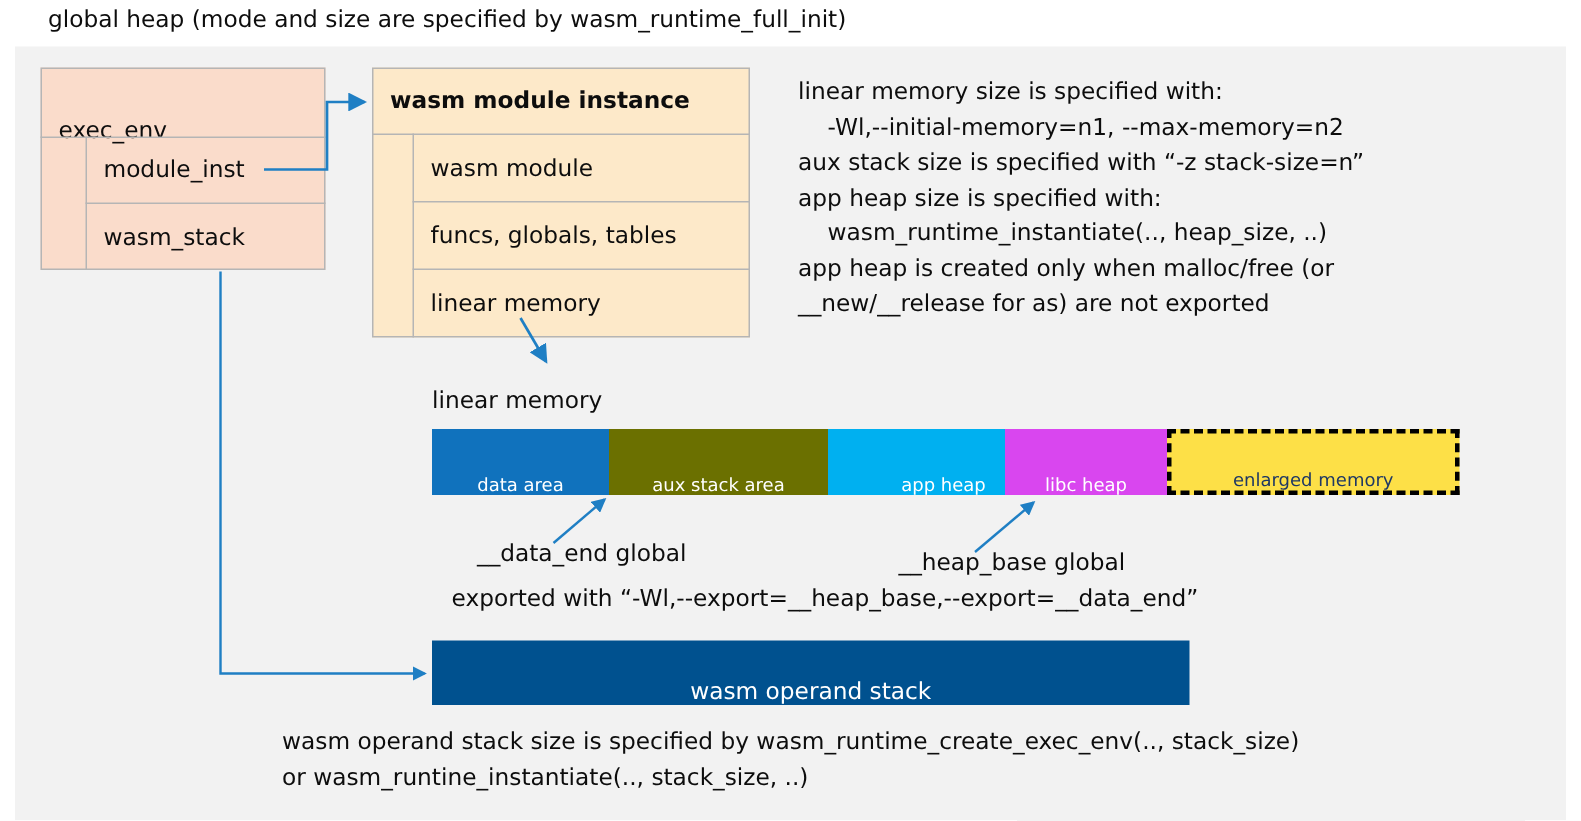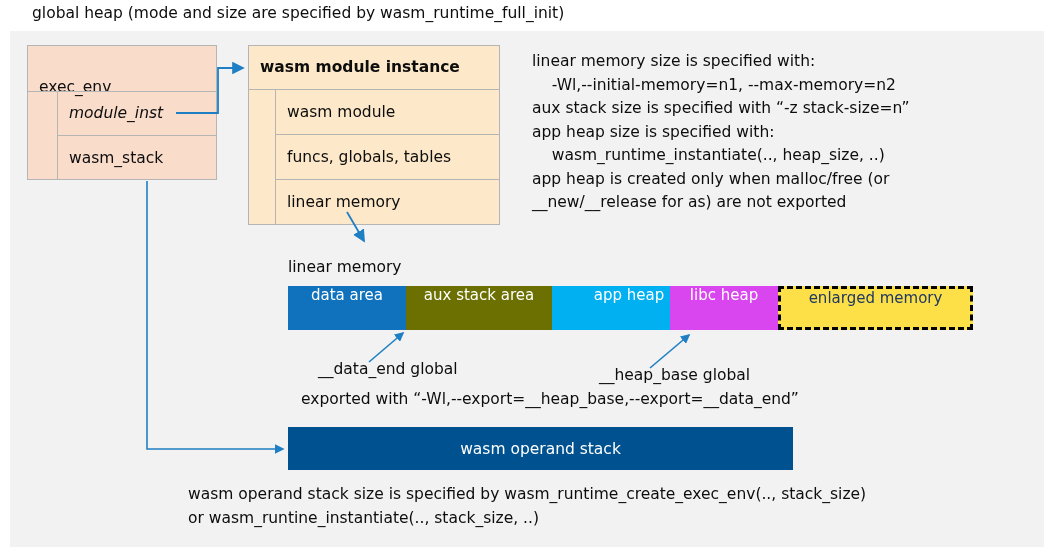--- a/index.html
+++ b/index.html
@@ -63,24 +63,24 @@
   .membar {
     position: absolute;
     left: 288px;
     top: 286px;
     height: 44px;
     display: flex;
     align-items: stretch;
   }
   .seg {
     display: flex;
-    align-items: flex-start;
+    align-items: flex-end;
     justify-content: center;
     color: #ffffff;
-    font-size: 15px;
+    font-size: 12px;
     white-space: nowrap;
     box-sizing: border-box;
   }
   .seg.dashed {
     background: #fde047;
     color: #1f3864;
     border: 3px dashed #000000;
   }
   .memlabel {
     position: absolute;
@@ -93,21 +93,21 @@
 
   
   .opstack {
     position: absolute;
     left: 288px;
     top: 427px;
     width: 505px;
     height: 43px;
     background: #00518f;
     display: flex;
-    align-items: center;
+    align-items: flex-end;
     justify-content: center;
     color: #ffffff;
     font-size: 15.5px;
     white-space: nowrap;
   }
 
   
   .txt {
     position: absolute;
     font-size: 15.5px;
@@ -135,21 +135,21 @@
 
   <div class="title">global heap (mode and size are specified by wasm_runtime_full_init)</div>
 
   <div class="box pink" style="left:27px; top:45px; width:190px; height:135px;">
   </div>
   <div class="box-hdr" style="left:27px; top:42px; width:190px; height:46px;margin-top:22px;">
     <span>exec_env</span>
   </div>
   <div class="sep-h" style="left:27px; top:91px; width:190px;"></div>
   <div class="sep-v" style="left:57px; top:91px; height:89px;"></div>
-  <div class="box-row" style="left:57px; top:91px; width:160px; height:44px;font-style:italic;">
+  <div class="box-row" style="left:57px; top:91px; width:160px; height:44px;">
     <span>module_inst</span>
   </div>
   <div class="sep-h" style="left:57px; top:135px; width:160px;"></div>
   <div class="box-row" style="left:57px; top:135px; width:160px; height:45px;">
     <span>wasm_stack</span>
   </div>
 
   <div class="box cream" style="left:248px; top:45px; width:252px; height:180px;">
   </div>
   <div class="box-hdr" style="left:248px; top:45px; width:252px; height:44px;font-weight:bold;">

